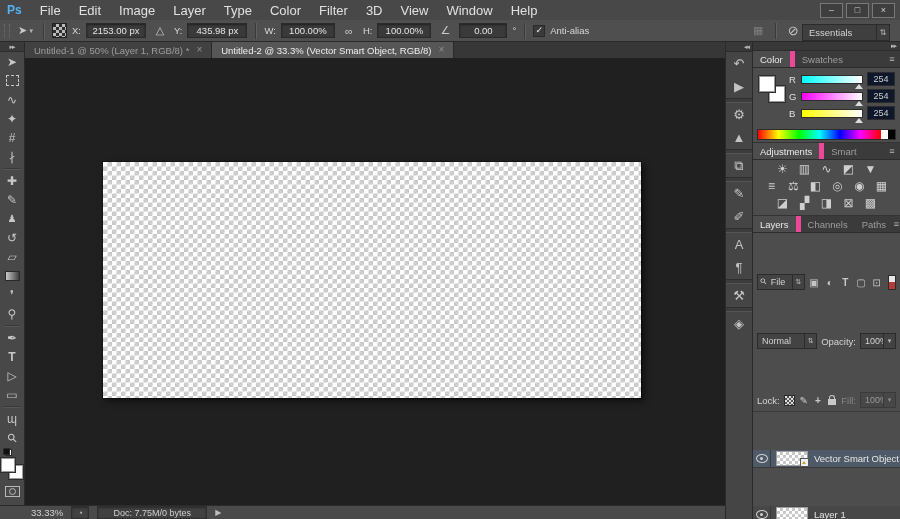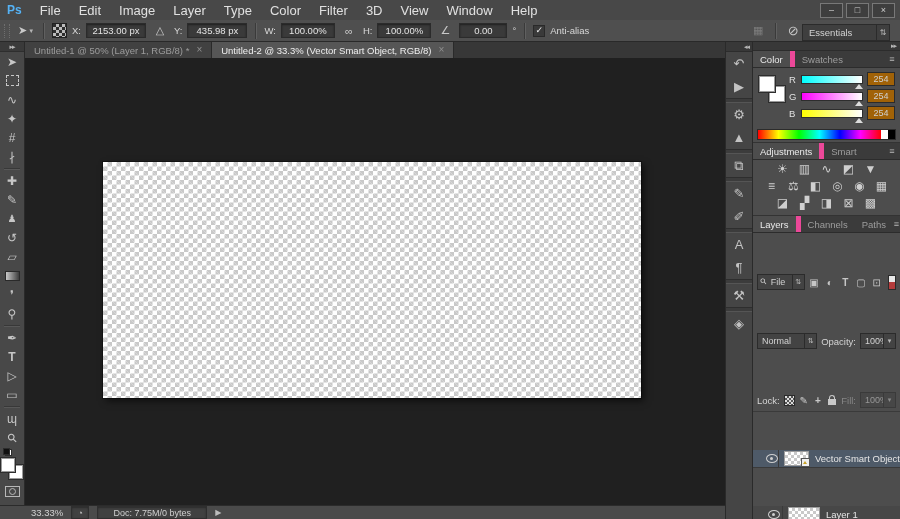--- a/index.html
+++ b/index.html
@@ -101,21 +101,21 @@
   .pmenu{margin-left:auto;width:16px;display:flex;align-items:center;justify-content:center;color:#b9b9b9;font-size:9px;}
 
   
   .colorbody{position:relative;height:62px;}
   .cswatches{position:absolute;left:6px;top:8px;width:26px;height:26px;}
   .crow{position:absolute;left:36px;display:flex;align-items:center;gap:4px;}
   .clabel{width:8px;color:#e0e0e0;font-size:9.5px;}
   .track{position:relative;width:60px;height:7px;border:1px solid #2d2d2d;}
   .sthumb{position:absolute;right:-1px;bottom:-6px;width:0;height:0;
           border-left:4px solid transparent;border-right:4px solid transparent;border-bottom:5px solid #dcdcdc;}
-  .cval{width:26px;height:12px;background:#a16207;border:1px solid #2b2b2b;color:#cfcfcf;font-size:9px;
+  .cval{width:26px;height:12px;background:#0f172a;border:1px solid #2b2b2b;color:#cfcfcf;font-size:9px;
         display:flex;align-items:center;justify-content:center;}
   .track.r{background:linear-gradient(to right,rgb(0,254,254),#fff);}
   .track.g{background:linear-gradient(to right,rgb(254,0,254),#fff);}
   .track.b{background:linear-gradient(to right,rgb(254,254,0),#fff);}
   .spectrum{position:absolute;left:4px;right:4px;bottom:-10px;height:9px;border:1px solid #2c2c2c;display:flex;}
   .spectrum .rb{flex:1;background:linear-gradient(to right,#f00,#ff0,#0f0,#0ff,#00f,#f0f,#f00);}
   .spectrum .wh{width:7px;background:#fff;}
   .spectrum .bk{width:7px;background:#000;}
 
   
@@ -135,21 +135,21 @@
   .locklabel{color:#d4d4d4;font-size:9.5px;}
   .lockicon{width:13px;display:flex;justify-content:center;color:#c9c9c9;font-size:10px;}
   .checker8{width:9px;height:9px;background-color:#ddd;
       background-image:linear-gradient(45deg,#555 25%,transparent 25%,transparent 75%,#555 75%),
                        linear-gradient(45deg,#555 25%,transparent 25%,transparent 75%,#555 75%);
       background-size:4px 4px;background-position:0 0,2px 2px;border:1px solid #2b2b2b;}
   .i-lock{position:relative;width:8px;height:6px;background:#c9c9c9;margin-top:4px;}
   .i-lock:before{content:"";position:absolute;left:1px;top:-4px;width:4px;height:4px;border:1px solid #c9c9c9;border-bottom:none;border-radius:3px 3px 0 0;}
   .dim{color:#868686;}
   .dimbox{opacity:.55;}
-  .lrow{height:17px;display:flex;align-items:center;background:#474747;border-bottom:1px solid #3a3a3a;padding-left:12px;}
+  .lrow{height:17px;display:flex;align-items:center;background:#474747;border-bottom:1px solid #3a3a3a;}
   .lrow.selrow{background:#4e5a68;}
   .eyecell{width:17px;height:100%;border-right:1px solid #3a3a3a;display:flex;align-items:center;justify-content:center;}
   .eye{position:relative;width:10px;height:7px;border:1px solid #cfcfcf;border-radius:50%;}
   .eye:after{content:"";position:absolute;left:3px;top:2px;width:3px;height:3px;background:#cfcfcf;border-radius:50%;}
   .lthumb{position:relative;width:30px;height:13px;margin:0 6px 0 5px;border:1px solid #9e9e9e;
       background-color:#fff;
       background-image:linear-gradient(45deg,#c9c9c9 25%,transparent 25%,transparent 75%,#c9c9c9 75%),
                        linear-gradient(45deg,#c9c9c9 25%,transparent 25%,transparent 75%,#c9c9c9 75%);
       background-size:6px 6px;background-position:0 0,3px 3px;}
   .sobadge{position:absolute;right:-2px;bottom:-2px;width:7px;height:7px;background:#efefef;border:1px solid #555;}

